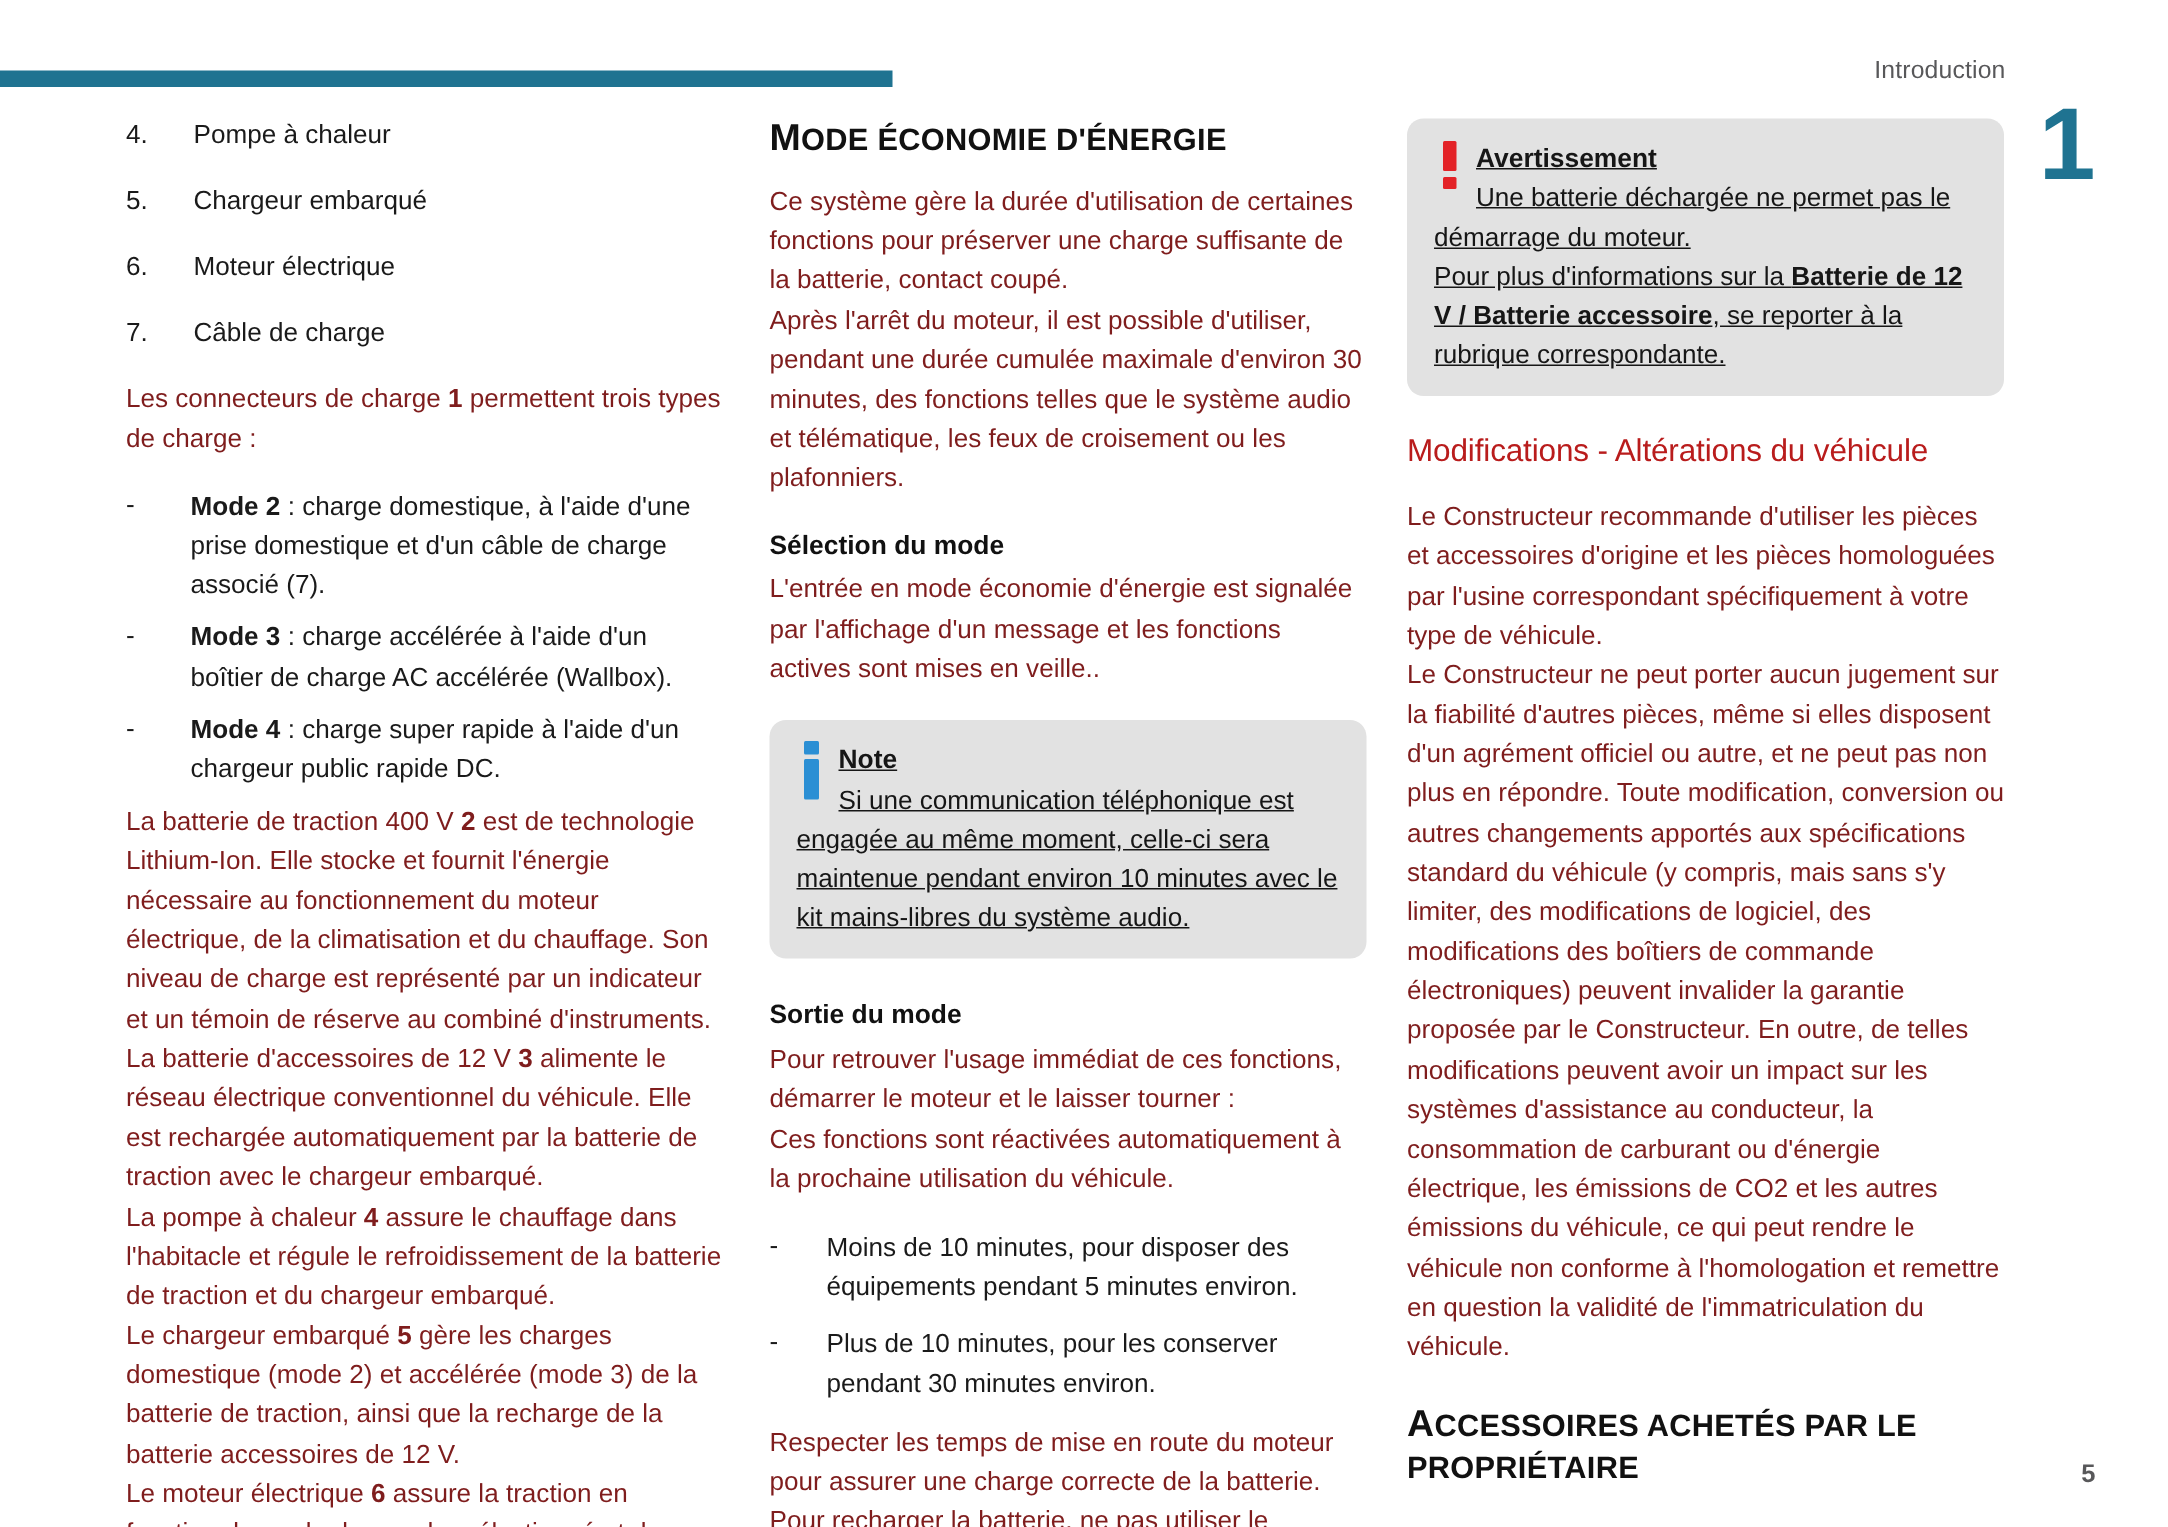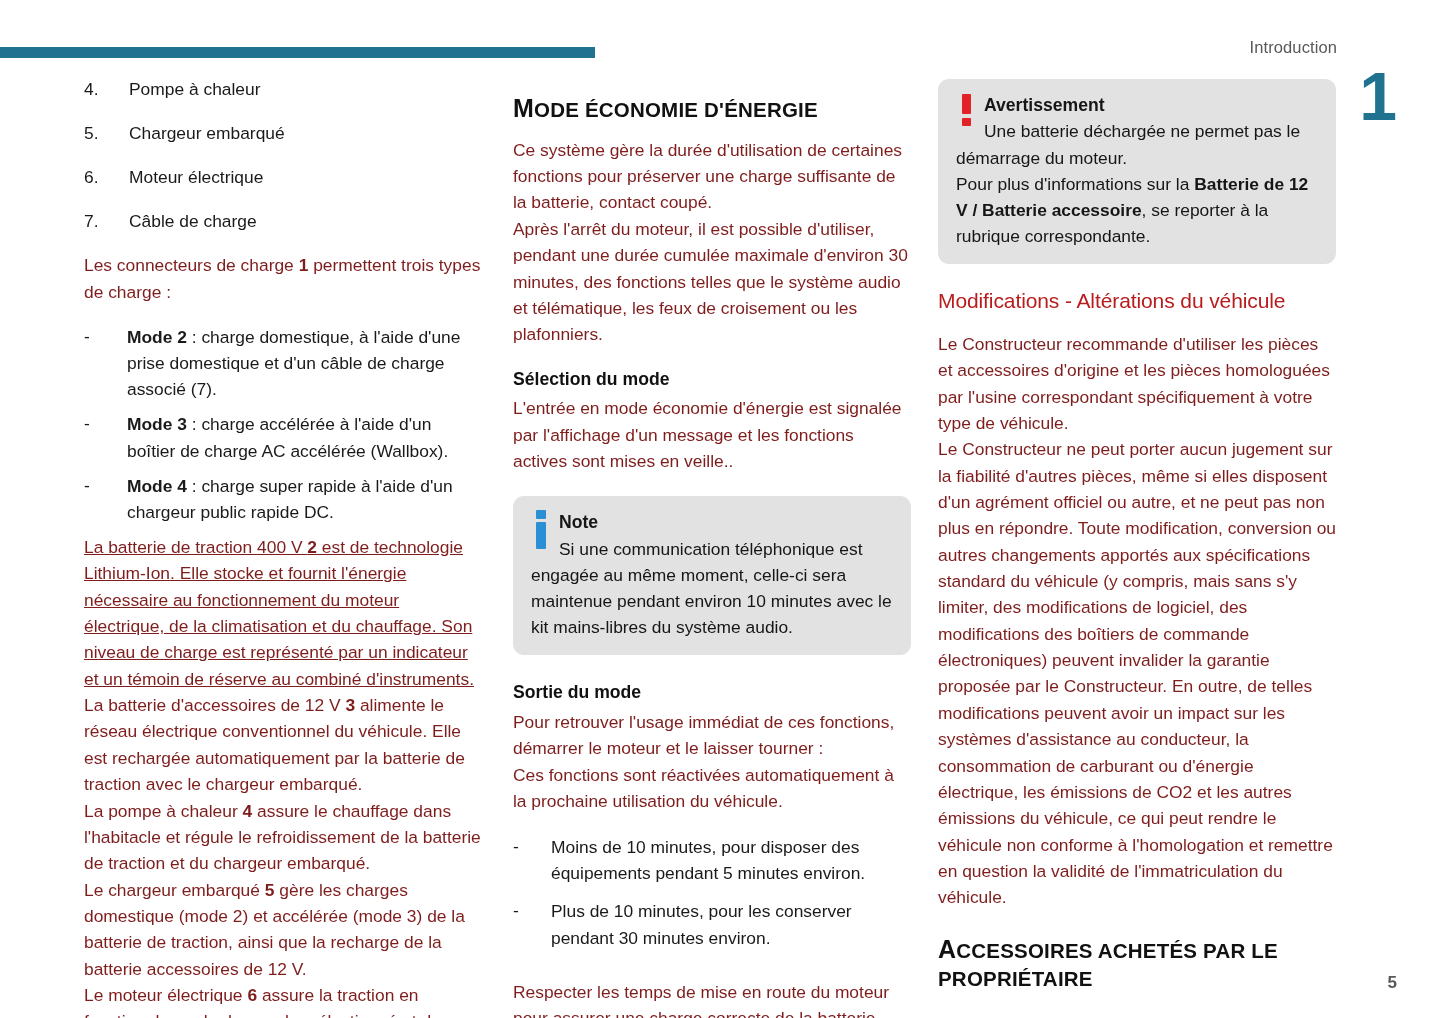--- a/index.html
+++ b/index.html
@@ -60,21 +60,21 @@
   #col-2 { left: 513px; width: 398px; }
   #col-3 { left: 938px; width: 398px; }
 
   
   p.body {
     margin: 0 0 0 0;
     font-size: 17.4px;
     line-height: 1.515;
     color: #7f1d1d;
   }
-  .gap-para { margin-top: 19px; text-decoration: underline; }
+  .gap-para { margin-top: 19px; }
   .tight-para { margin-top: 0; }
 
   h2.section-head {
     margin: 0 0 14px 0;
     font-size: 25px;
     font-weight: bold;
     color: #111;
     font-variant: small-caps;
     text-transform: none;
     letter-spacing: 0.2px;
@@ -138,20 +138,21 @@
     background: #e2e2e2;
     border-radius: 11px;
     padding: 13px 18px 15px 18px;
     position: relative;
     margin: 0;
   }
   .callout .callout-body {
     font-size: 17.4px;
     line-height: 1.5;
     color: #161616;
+    text-decoration: underline;
   }
   .callout .callout-title {
     font-weight: bold;
     font-size: 17.6px;
   }
   .callout-icon {
     float: left;
     width: 26px;
     height: 44px;
     margin-right: 2px;
@@ -242,21 +243,21 @@
 
     <p class="body tight-para"><span>La pompe à chaleur </span><b>4</b><span> assure le chauffage dans l'habitacle et régule le refroidissement de la batterie de traction et du chargeur embarqué.</span></p>
 
     <p class="body tight-para"><span>Le chargeur embarqué </span><b>5</b><span> gère les charges domestique (mode 2) et accélérée (mode 3) de la batterie de traction, ainsi que la recharge de la batterie accessoires de 12 V.</span></p>
 
     <p class="body tight-para"><span>Le moteur électrique </span><b>6</b><span> assure la traction en fonction du mode de marche sélectionné et des conditions de conduite. Il récupère l'énergie lors des phases de freinage ou de décélération du véhicule.</span></p>
   </div>
 
   <div class="col" id="col-2">
 
-    <h2 class="section-head" style="margin-top:18px;"><span class="sc-first">M</span><span class="sc-rest">ODE ÉCONOMIE D'ÉNERGIE</span></h2>
+    <h2 class="section-head" style="margin-top:2px;"><span class="sc-first">M</span><span class="sc-rest">ODE ÉCONOMIE D'ÉNERGIE</span></h2>
 
     <p class="body">Ce système gère la durée d'utilisation de certaines fonctions pour préserver une charge suffisante de la batterie, contact coupé.</p>
     <p class="body tight-para">Après l'arrêt du moteur, il est possible d'utiliser, pendant une durée cumulée maximale d'environ 30 minutes, des fonctions telles que le système audio et télématique, les feux de croisement ou les plafonniers.</p>
 
     <h3 class="sub-head">Sélection du mode</h3>
     <p class="body">L'entrée en mode économie d'énergie est signalée par l'affichage d'un message et les fonctions actives sont mises en veille..</p>
 
     <div class="callout" style="margin-top:22px;">
       <div class="callout-icon icon-note">
         <span class="dot"></span>
@@ -273,21 +274,21 @@
       <li style="margin-bottom:12px;">
         <span class="dash">-</span>
         <span>Moins de 10 minutes, pour disposer des équipements pendant 5 minutes environ.</span>
       </li>
       <li>
         <span class="dash">-</span>
         <span>Plus de 10 minutes, pour les conserver pendant 30 minutes environ.</span>
       </li>
     </ul>
 
-    <p class="body" style="margin-top:28px;">Respecter les temps de mise en route du moteur pour assurer une charge correcte de la batterie.</p>
+    <p class="body" style="margin-top:13px;">Respecter les temps de mise en route du moteur pour assurer une charge correcte de la batterie.</p>
     <p class="body tight-para">Pour recharger la batterie, ne pas utiliser le redémarrage du moteur de façon répétée et continue.</p>
   </div>
 
   <div class="col" id="col-3">
 
     <div class="callout" style="margin-top:3px;">
       <div class="callout-icon icon-warning">
         <span class="bar"></span>
           <span class="dot"></span>
       </div>

